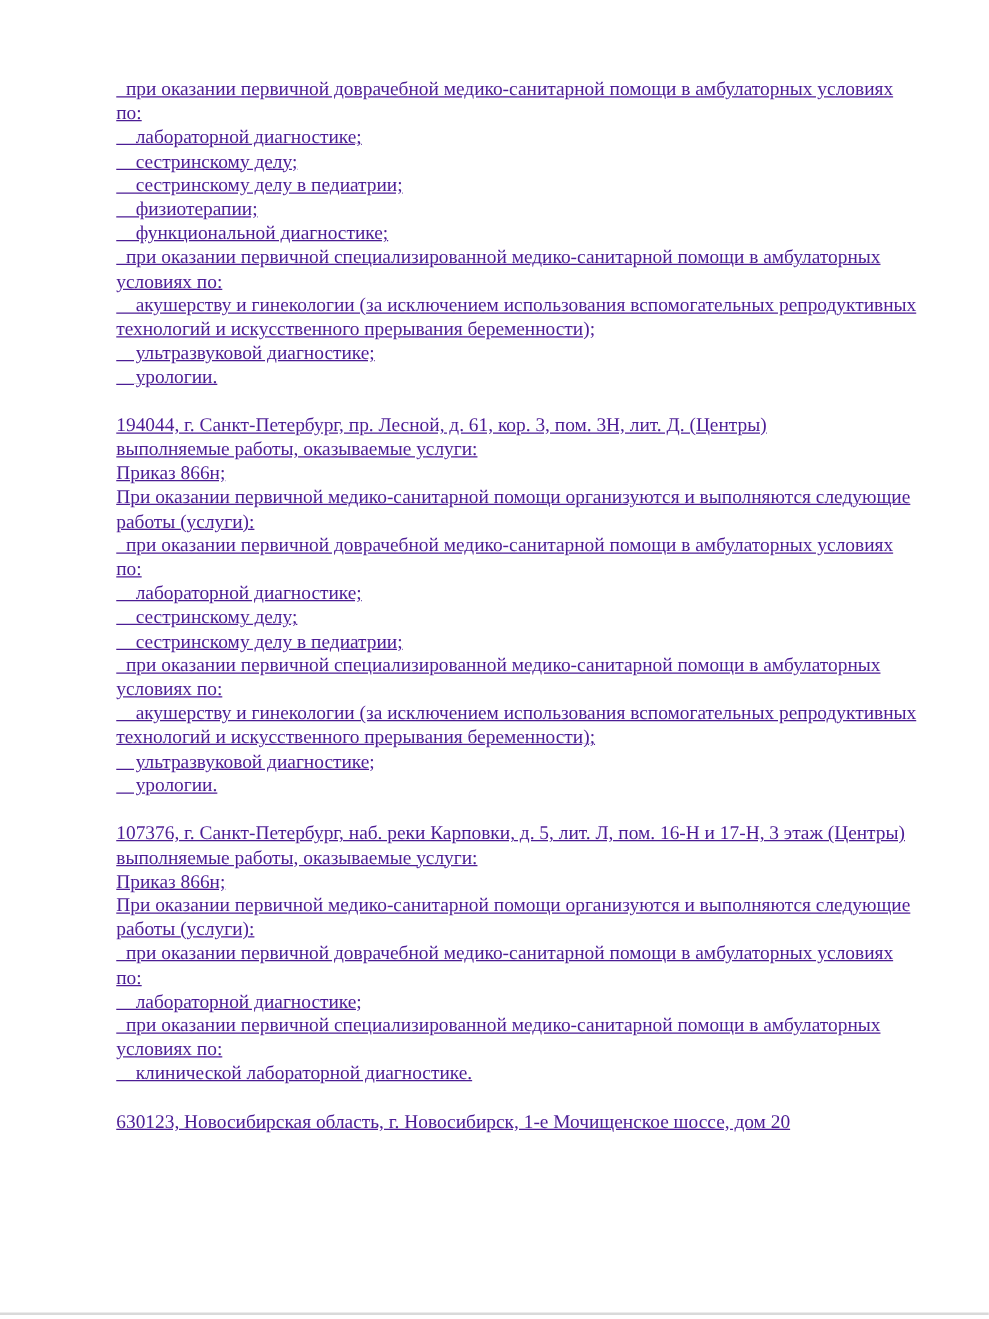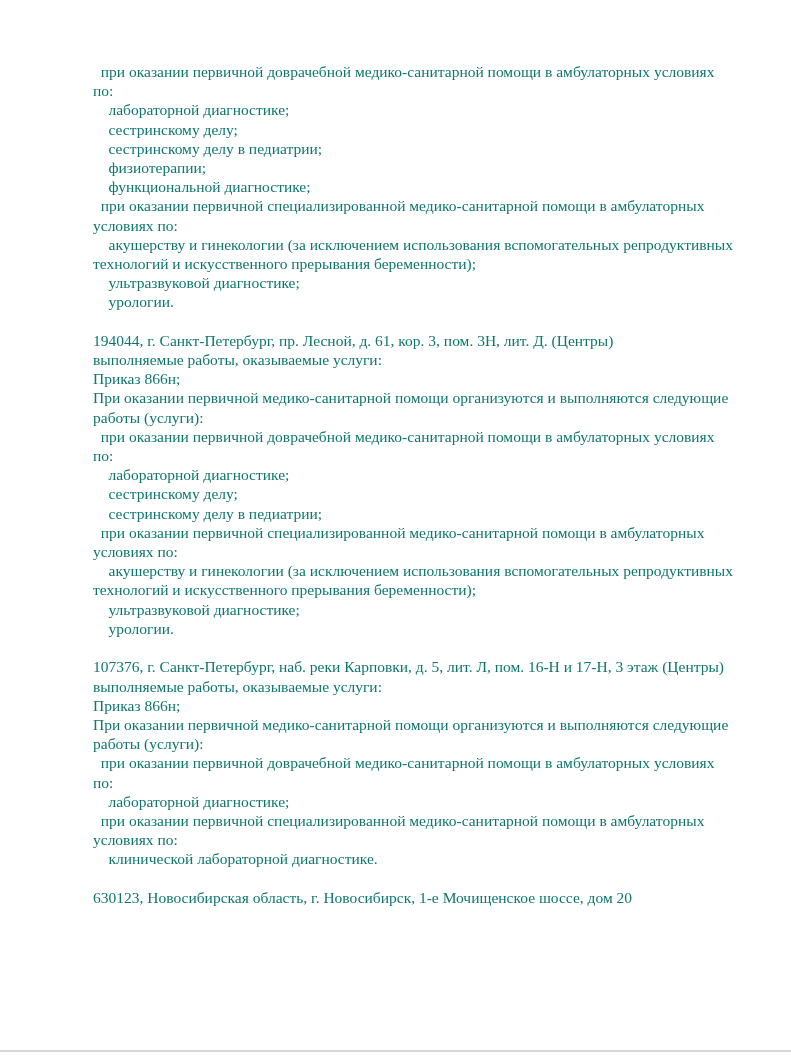--- a/index.html
+++ b/index.html
@@ -36,21 +36,21 @@
     top: 1050px;
     width: 791px;
     height: 2px;
     background: #d9d9d9;
   }
 </style>
 </head>
 <body>
 
 <div class="page" style="background: rgb(255, 255, 255);">
-  <pre class="doc" style="color: #0f766e;">  при оказании первичной доврачебной медико-санитарной помощи в амбулаторных условиях
+  <pre class="doc" style="color: #4c1d95; text-decoration: underline;">  при оказании первичной доврачебной медико-санитарной помощи в амбулаторных условиях
 по:
     лабораторной диагностике;
     сестринскому делу;
     сестринскому делу в педиатрии;
     физиотерапии;
     функциональной диагностике;
   при оказании первичной специализированной медико-санитарной помощи в амбулаторных
 условиях по:
     акушерству и гинекологии (за исключением использования вспомогательных репродуктивных
 технологий и искусственного прерывания беременности);

